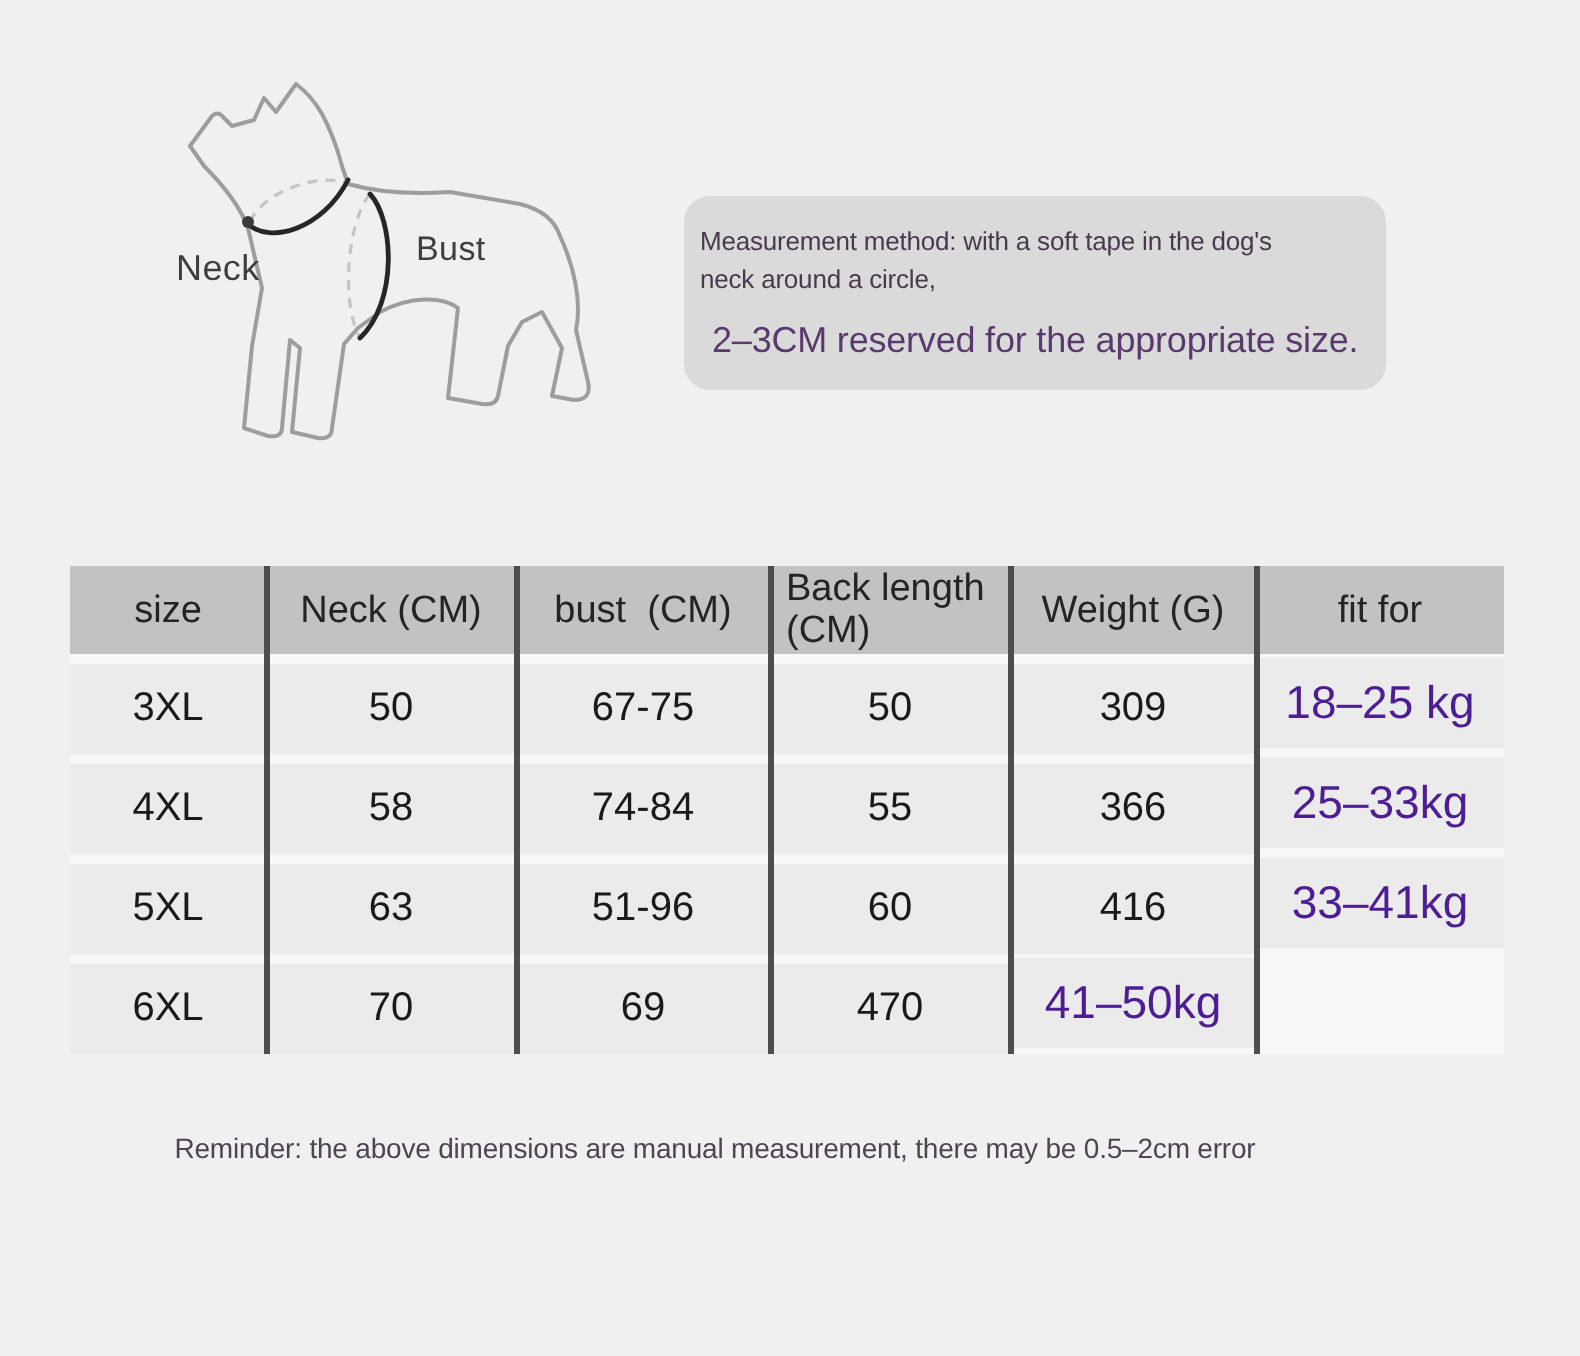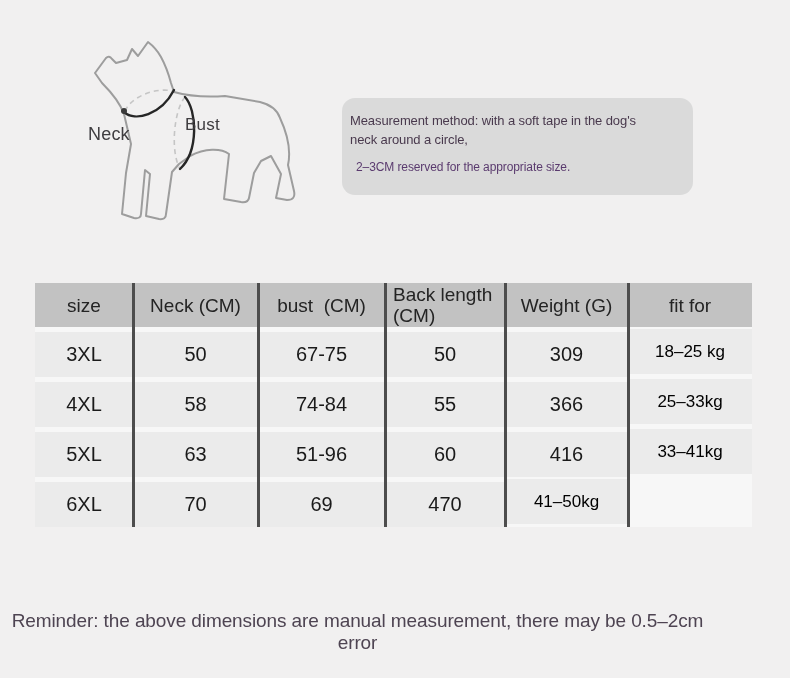--- a/index.html
+++ b/index.html
@@ -9,29 +9,29 @@
     font-family:"Liberation Sans","DejaVu Sans",sans-serif;
     -webkit-font-smoothing:antialiased;
   }
   
   .dog-wrap{position:absolute;left:75px;top:15px;width:250px;height:215px;}
   .diagram-label{
     position:absolute;color:#3f3d40;font-size:18px;line-height:18px;
     letter-spacing:.2px;
   }
   #neck-label{left:88px;top:125px;}
-  #bust-label{left:185px;top:116px;font-size:17px;}
+  #bust-label{left:208px;top:116px;font-size:17px;}
   
   .note-box{
     position:absolute;left:342px;top:98px;width:351px;height:97px;
     background:#dadada;border-radius:13px;box-sizing:border-box;
     padding:13px 12px 0 8px;
   }
   .note-line{color:#49394d;font-size:13px;line-height:19px;letter-spacing:-.1px;}
-  .note-accent{color:#5a3a6e;font-size:12px;margin-top:11px;margin-left:6px;letter-spacing:-.1px;}
+  .note-accent{color:#5a3a6e;font-size:18px;margin-top:11px;margin-left:6px;letter-spacing:-.1px;}
   
   .size-table{
     position:absolute;left:35px;top:283px;width:717px;height:244px;
     background:#f7f7f7;
     display:grid;
     grid-template-columns:98px 125px 127px 120px 123px 124px;
     grid-template-rows:44px 45px 45px 45px 45px;
     row-gap:5px;
   }
   .th{
@@ -39,29 +39,29 @@
     display:flex;align-items:center;justify-content:center;
     white-space:pre-wrap;line-height:21px;
   }
   .th.left{justify-content:flex-start;padding-left:8px;box-sizing:border-box;}
   .td{
     background:#ebebeb;color:#1a1a1a;font-size:20px;
     display:flex;align-items:center;justify-content:center;
     white-space:pre;
   }
   .td.fit{
-    color:#000000;font-size:17px;transform:translateY(-3px);
+    color:#4c1d95;font-size:23px;transform:translateY(-3px);
   }
   .vline{
     position:absolute;top:0;width:3px;height:244px;background:#4d4d4d;z-index:3;
   }
   
   .reminder{
     position:absolute;left:0;top:566px;width:715px;text-align:center;
-    color:#4e4452;font-size:19px;letter-spacing:-.1px;margin-top:44px;
+    color:#4e4452;font-size:14px;letter-spacing:-.1px;
   }
 </style>
 </head>
 <body>
 
 <div class="dog-wrap">
   <svg width="250" height="215" viewBox="0 0 250 215">
     <path d="M20,58 L31,43 Q34,40 37,44 L41,48 L52,45 L57,34 L63,41 L73,27
          Q81,33 86,42 Q92,53 96,68 L99,77 Q120,83 150,81 L185,87
          Q201,91 205,103 C212,118 216,136 213,150 L219,176

